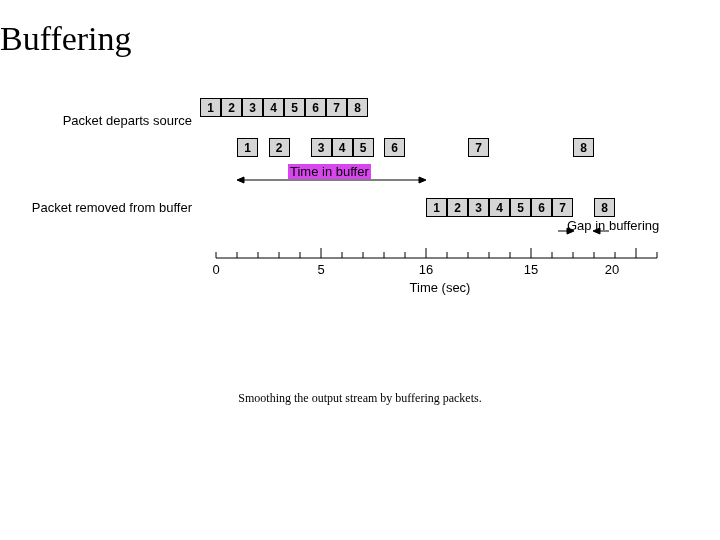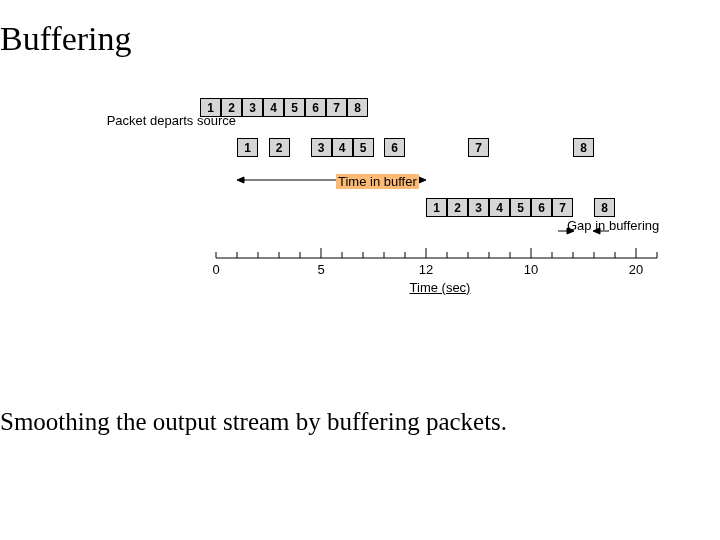--- a/index.html
+++ b/index.html
@@ -9,23 +9,23 @@
     height: 540px;
     background: #fff;
     font-family: "Times New Roman", Times, serif;
     color: #000;
   }
   .title {
     font-size: 34px;
     margin-top: 20px;
   }
   .caption {
-    text-align: left;
-    font-size: 25px;
-    margin-top: 50px;
+    text-align: center;
+    font-size: 12px;
+    margin-top: 33px;
   }
   .stage {
     position: relative;
     width: 720px;
     height: 260px;
     margin-top: 40px;
   }
   .row-label {
     position: absolute;
     font-family: Arial, Helvetica, sans-serif;
@@ -45,21 +45,20 @@
     background: #d5d5d5;
     border: 1px solid #000;
     color: #000;
     font-weight: 600;
   }
   .axis-label {
     position: absolute;
     font-family: Arial, Helvetica, sans-serif;
     font-size: 13px;
     text-align: center;
-    text-decoration: underline;
   }
   .small-ann {
     position: absolute;
     font-family: Arial, Helvetica, sans-serif;
     font-size: 13px;
   }
   .tick-label {
     position: absolute;
     font-family: Arial, Helvetica, sans-serif;
     font-size: 13px;
@@ -111,23 +110,24 @@
     </g>
 
     <g stroke="#000" stroke-width="1" fill="#000">
       <line x1="558" y1="133" x2="572" y2="133"></line>
       <polygon points="574,133 567,130 567,136"></polygon>
       <line x1="609" y1="133" x2="595" y2="133"></line>
       <polygon points="593,133 600,130 600,136"></polygon>
     </g>
   </svg>
 
-  <div class="row-label" style="top:15px;padding-left:44px;">Packet departs source</div>
+  <div class="row-label" style="top:15px;">Packet departs source</div>
+  <div class="row-label" style="top:102px;">Packet removed from buffer</div>
 
-  <div class="small-ann" style="left:288px; top:76px; background:#fdba74; padding:0 2px;margin-left:48px;">Time in buffer</div>
+  <div class="small-ann" style="left:288px; top:66px; background:#d946ef; padding:0 2px;">Time in buffer</div>
   <div class="small-ann" style="left:567px; top:120px;">Gap in buffering</div>
 
   <div class="packet" style="left:200px; top:0; width:21px;">1</div>
   <div class="packet" style="left:221px; top:0; width:21px;">2</div>
   <div class="packet" style="left:242px; top:0; width:21px;">3</div>
   <div class="packet" style="left:263px; top:0; width:21px;">4</div>
   <div class="packet" style="left:284px; top:0; width:21px;">5</div>
   <div class="packet" style="left:305px; top:0; width:21px;">6</div>
   <div class="packet" style="left:326px; top:0; width:21px;">7</div>
   <div class="packet" style="left:347px; top:0; width:21px;">8</div>
@@ -145,20 +145,20 @@
   <div class="packet" style="left:447px; top:100px; width:21px;">2</div>
   <div class="packet" style="left:468px; top:100px; width:21px;">3</div>
   <div class="packet" style="left:489px; top:100px; width:21px;">4</div>
   <div class="packet" style="left:510px; top:100px; width:21px;">5</div>
   <div class="packet" style="left:531px; top:100px; width:21px;">6</div>
   <div class="packet" style="left:552px; top:100px; width:21px;">7</div>
   <div class="packet" style="left:594px; top:100px; width:21px;">8</div>
 
   <div class="tick-label" style="left:204px; top:164px;">0</div>
   <div class="tick-label" style="left:309px; top:164px;">5</div>
-  <div class="tick-label" style="left:414px; top:164px;">12</div>
-  <div class="tick-label" style="left:519px; top:164px;">10</div>
-  <div class="tick-label" style="left:624px; top:164px;">20</div>
+  <div class="tick-label" style="left:414px; top:164px;">16</div>
+  <div class="tick-label" style="left:519px; top:164px;">15</div>
+  <div class="tick-label" style="left:600px; top:164px;">20</div>
 
   <div class="axis-label" style="left:380px; top:182px; width:120px;">Time (sec)</div>
 </div>
 
 <div class="caption">Smoothing the output stream by buffering packets.</div>
 
 </body></html>

